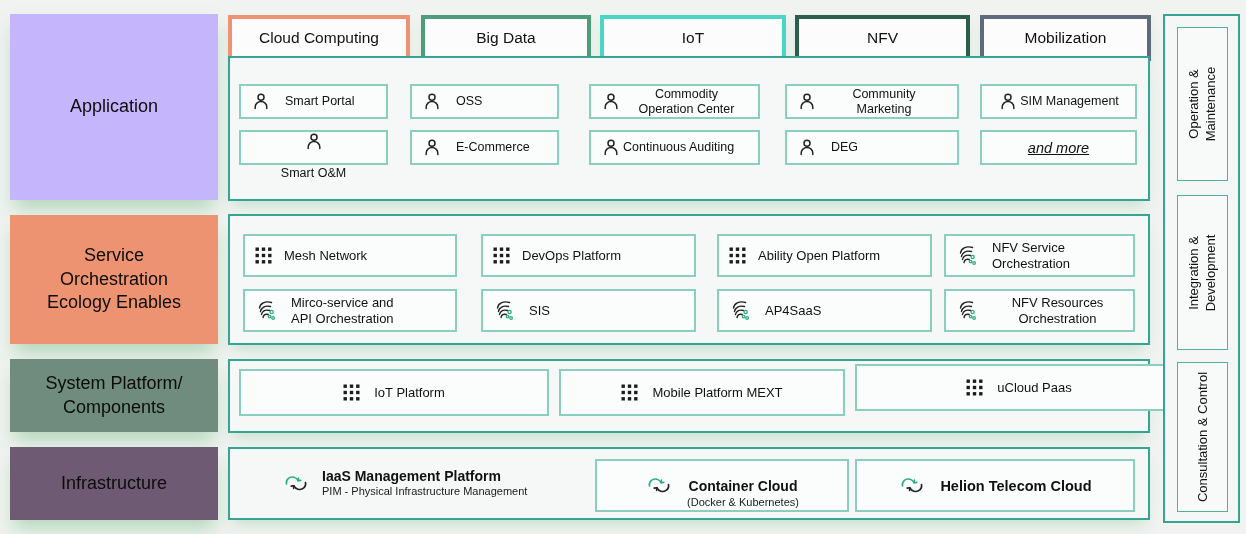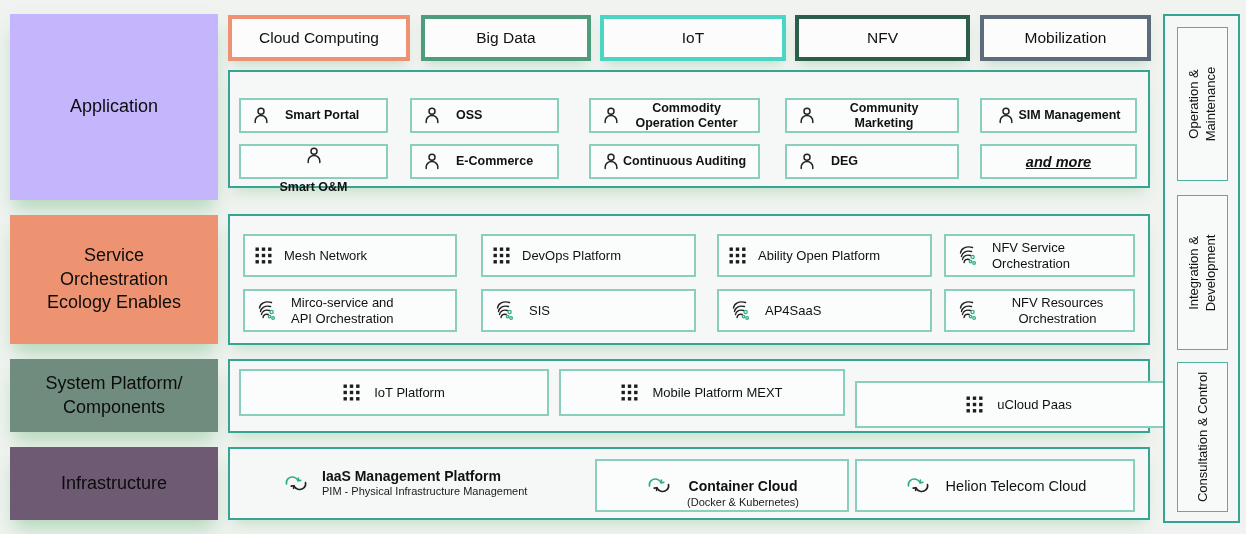--- a/index.html
+++ b/index.html
@@ -44,21 +44,21 @@
   .chip.more{justify-content:center;}
   .more-txt{font-style:italic;text-decoration:underline;font-size:14.5px;}
   
   .infra-group{
     position:absolute;display:flex;align-items:center;gap:12px;
   }
   .infra-title{font-size:14px;font-weight:700;line-height:1.25;}
   .infra-sub{font-size:11px;line-height:1.25;color:#1a1a1a;}
   .chip .stack{display:flex;flex-direction:column;align-items:flex-start;}
   .chip.mid .stack{align-items:center;margin-top:17px;}
-  .plain-title{font-size:14.5px;font-weight:400;}
+  .plain-title{font-size:14.5px;font-weight:700;}
   
   .rpanel{
     position:absolute;left:1163px;top:14px;width:77px;height:509px;
     box-sizing:border-box;border:2px solid #35a492;background:#f4f7f5;
   }
   .rtab{
     position:absolute;left:12px;width:51px;box-sizing:border-box;
     border:1.5px solid #4bb3a0;background:#f8faf9;
   }
   .vlabel{
@@ -99,21 +99,21 @@
   <div class="tab" style="left: 600px; width: 186px; border-color: rgb(74, 213, 197);">
     <span>IoT</span>
   </div>
   <div class="tab" style="left: 795px; width: 175px; border-color: rgb(43, 95, 75);">
     <span>NFV</span>
   </div>
   <div class="tab" style="left: 980px; width: 171px; border-color: rgb(93, 107, 123);">
     <span>Mobilization</span>
   </div>
 
-  <div class="panel" style="top:70px;height:118px;font-weight:bold;">
+  <div class="panel" style="top:56px;height:145px;">
 
     <div class="chip" style="left:9px;top:26px;width:149px;height:35px;">
       <svg class="icon" width="20" height="20" viewBox="0 0 20 20" fill="none" stroke="#222" stroke-width="1.5" stroke-linecap="round">
           <circle cx="10" cy="5.2" r="3"></circle>
           <path d="M4.2 16.5 v-1.6 a5.8 5.4 0 0 1 11.6 0 v1.6"></path>
         </svg>
       <span class="lbl">Smart Portal</span>
     </div>
     <div class="chip" style="left:180px;top:26px;width:149px;height:35px;">
       <svg class="icon" width="20" height="20" viewBox="0 0 20 20" fill="none" stroke="#222" stroke-width="1.5" stroke-linecap="round">
@@ -311,21 +311,21 @@
           <rect x="13.1" y="0.5" width="3.4" height="3.4"></rect>
           <rect x="0.5" y="6.8" width="3.4" height="3.4"></rect>
           <rect x="6.8" y="6.8" width="3.4" height="3.4"></rect>
           <rect x="13.1" y="6.8" width="3.4" height="3.4"></rect>
           <rect x="0.5" y="13.1" width="3.4" height="3.4"></rect>
           <rect x="6.8" y="13.1" width="3.4" height="3.4"></rect>
           <rect x="13.1" y="13.1" width="3.4" height="3.4"></rect>
         </svg>
       <span class="lbl">Mobile Platform MEXT</span>
     </div>
-    <div class="chip mid" style="left:625px;top:20px;width:328px;height:47px;">
+    <div class="chip mid" style="left:625px;top:3px;width:328px;height:47px;">
       <svg class="icon" width="17" height="17" viewBox="0 0 17 17" fill="#1c1c1c">
           <rect x="0.5" y="0.5" width="3.4" height="3.4"></rect>
           <rect x="6.8" y="0.5" width="3.4" height="3.4"></rect>
           <rect x="13.1" y="0.5" width="3.4" height="3.4"></rect>
           <rect x="0.5" y="6.8" width="3.4" height="3.4"></rect>
           <rect x="6.8" y="6.8" width="3.4" height="3.4"></rect>
           <rect x="13.1" y="6.8" width="3.4" height="3.4"></rect>
           <rect x="0.5" y="13.1" width="3.4" height="3.4"></rect>
           <rect x="6.8" y="13.1" width="3.4" height="3.4"></rect>
           <rect x="13.1" y="13.1" width="3.4" height="3.4"></rect>

